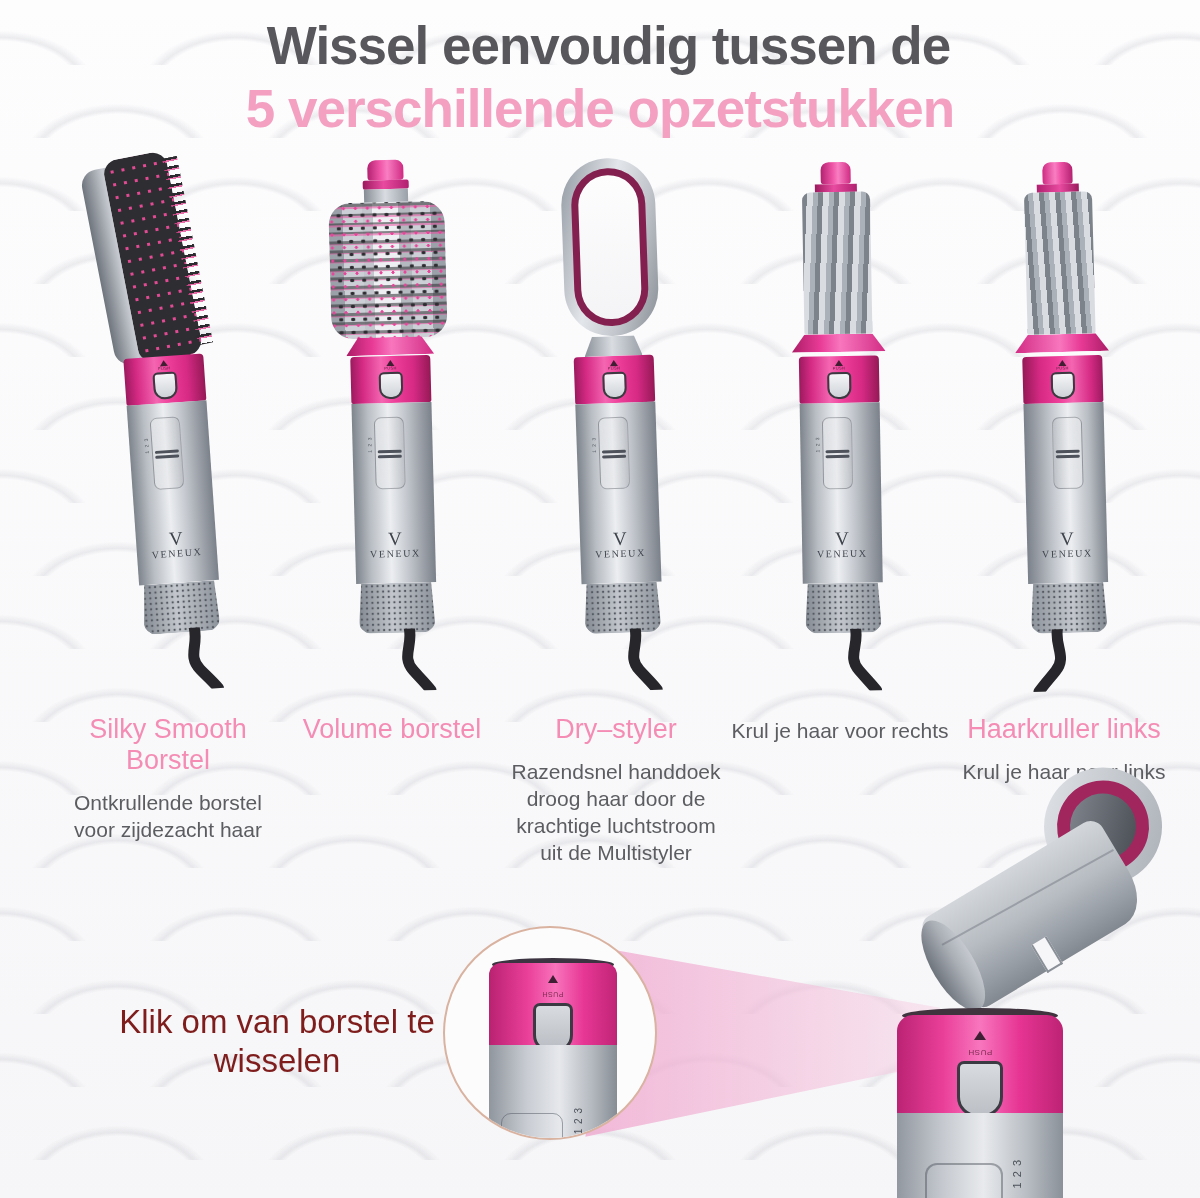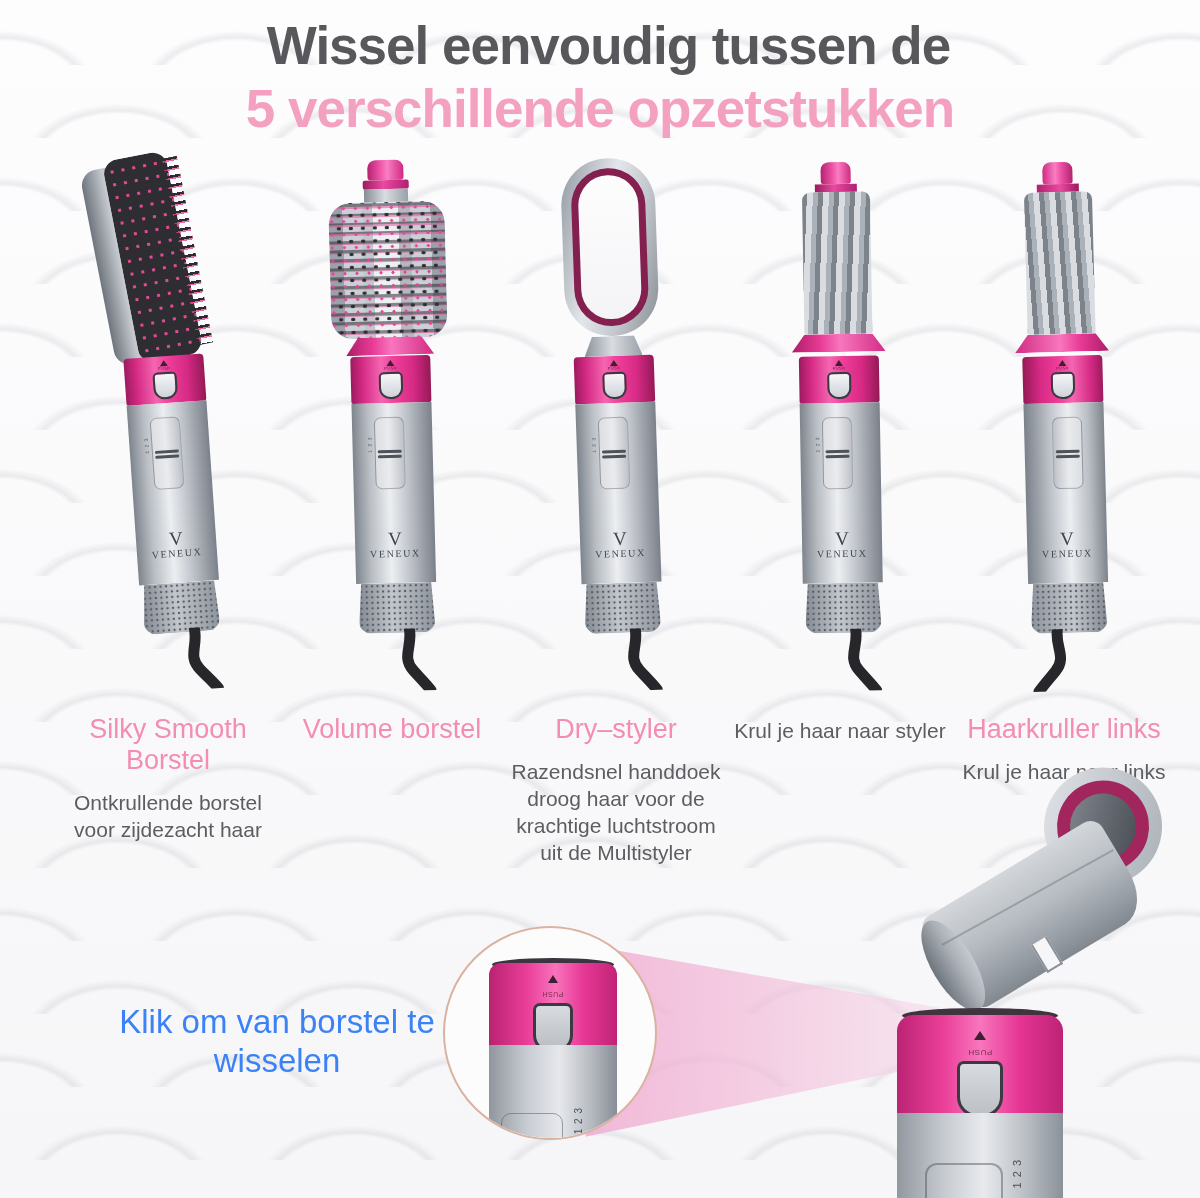--- a/index.html
+++ b/index.html
@@ -108,21 +108,21 @@
     background-size:5.5px 5.5px,100% 100%; }
   .cable { margin-top:-4px; transform:translateX(16px); }
 
   
   .product-name { margin-top:10px; width:210px; text-align:center; font-size:27px; font-weight:normal;
     color:#f48cb4; line-height:1.15; }
   .product-desc { margin-top:14px; width:218px; text-align:center; font-size:21px; color:#5c5d61; line-height:1.28; }
 
   
   .footer-caption { position:absolute; left:92px; top:1003px; width:370px; text-align:center;
-    font-size:33px; color:#3b82f6; line-height:1.18; z-index:2; }
+    font-size:33px; color:#7f1d1d; line-height:1.18; z-index:2; }
 
   .beam { position:absolute; left:580px; top:940px; width:360px; height:205px; z-index:1;
     background:linear-gradient(90deg, rgba(240,168,207,.8), rgba(247,212,230,.5));
     clip-path:polygon(10% 5%, 100% 33%, 100% 60%, 1.5% 96%); }
 
   .magnifier { position:absolute; left:443px; top:926px; width:214px; height:214px; border-radius:50%;
     border:2px solid #d9b2a0; background:#fdfcfd; overflow:hidden; z-index:2; }
   .zb { position:absolute; left:44px; top:30px; width:128px; height:200px; }
   .zb-rim { position:absolute; top:0; left:3px; right:3px; height:13px; border-radius:50%; background:#3c3440; }
   .zb-pink { position:absolute; top:5px; left:0; right:0; height:82px; border-radius:12px 12px 0 0; text-align:center;
@@ -284,21 +284,21 @@
               <span class="logo-n">VENEUX</span>
             </div>
           </div>
           <div class="grille"></div>
           <svg class="cable" width="64" height="62" viewBox="0 0 64 62">
               <path d="M28 0 C31 18 19 28 31 42 C36 48 42 54 48 62" fill="none" stroke="#26262b" stroke-width="11" stroke-linecap="round"></path>
             </svg>
         </div>
       </div>
       <div class="product-name">Dry–styler</div>
-      <div class="product-desc" style="width:226px;">Razendsnel handdoek droog haar voor de krachtige luchtstroom uit de Multistyler</div>
+      <div class="product-desc" style="width:226px;">Razendsnel handdoek droog haar door de krachtige luchtstroom uit de Multistyler</div>
     </div>
 
     <div class="product-col">
       <div class="product-visual">
         <div class="device tilt-4">
           <div class="head-area" style="display:flex;flex-direction:column;align-items:center;width:auto;">
             <div class="curl-cap"></div>
             <div class="curl-flange"></div>
             <div class="barrel"></div>
             <div class="collar w4"></div>
@@ -318,21 +318,21 @@
               <span class="logo-v">V</span>
               <span class="logo-n">VENEUX</span>
             </div>
           </div>
           <div class="grille"></div>
           <svg class="cable" width="64" height="62" viewBox="0 0 64 62">
               <path d="M28 0 C31 18 19 28 31 42 C36 48 42 54 48 62" fill="none" stroke="#26262b" stroke-width="11" stroke-linecap="round"></path>
             </svg>
         </div>
       </div>
-      <div class="product-desc">Krul je haar naar styler</div>
+      <div class="product-desc">Krul je haar voor rechts</div>
     </div>
 
     <div class="product-col">
       <div class="product-visual">
         <div class="device tilt-5" style="transform:rotate(-1.5deg) scaleX(-1);">
           <div class="head-area" style="display:flex;flex-direction:column;align-items:center;width:auto;">
             <div class="curl-cap"></div>
             <div class="curl-flange"></div>
             <div class="barrel"></div>
             <div class="collar w4"></div>

